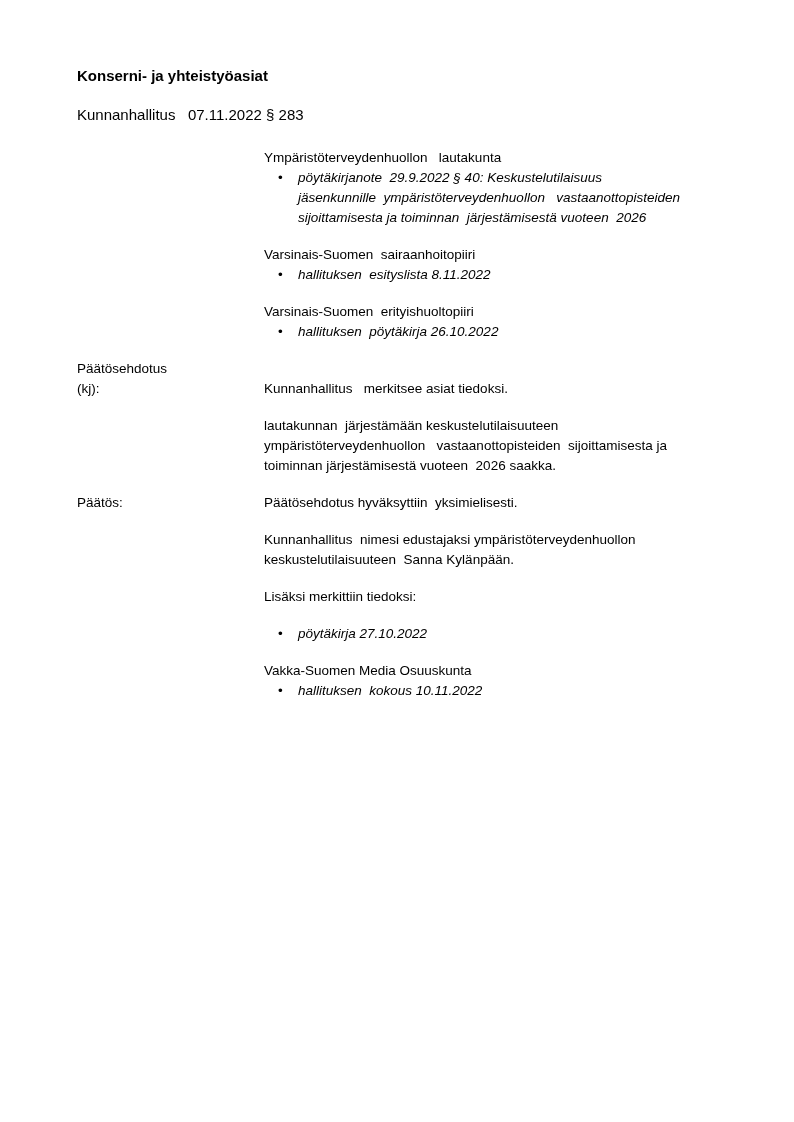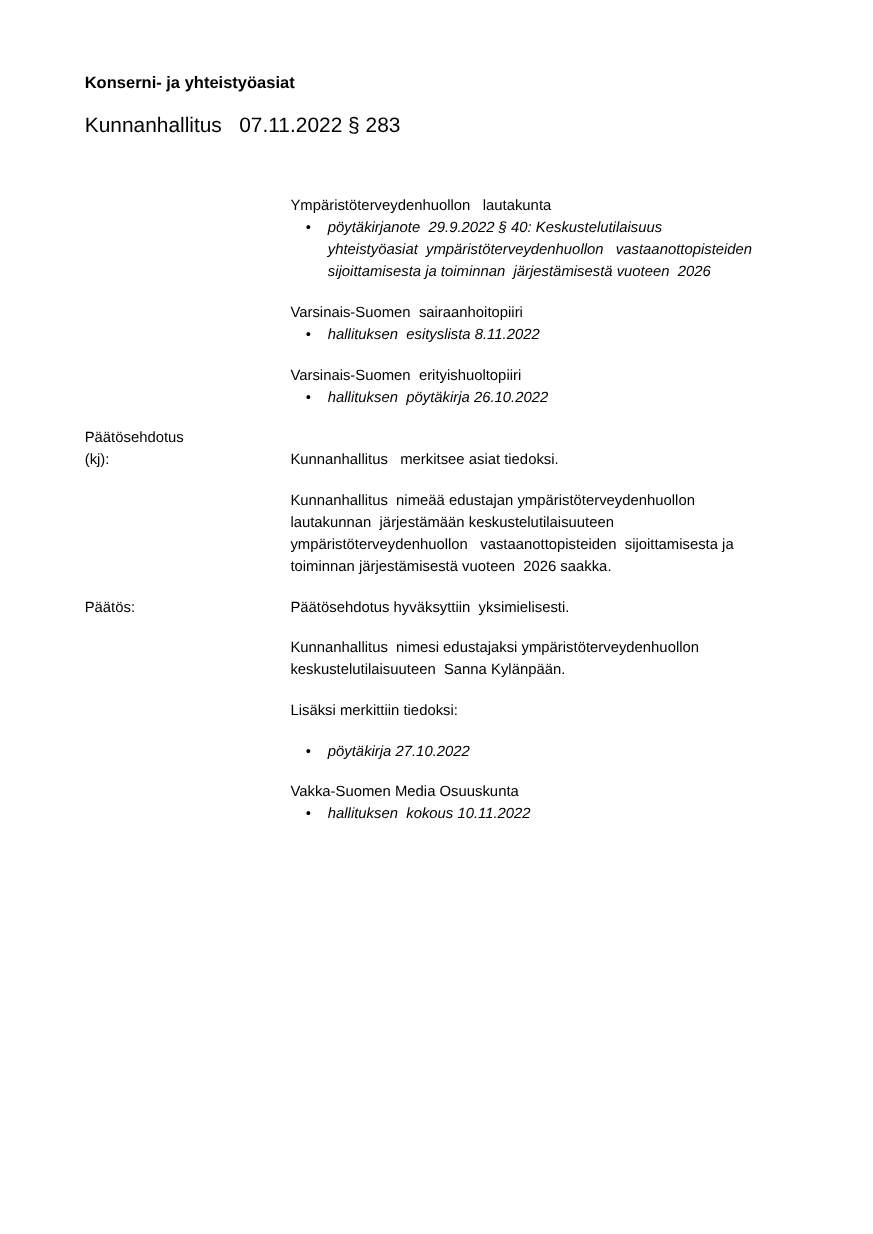--- a/index.html
+++ b/index.html
@@ -23,23 +23,23 @@
     background: #ffffff;
   }
   .title {
     font-size: 15px;
     font-weight: bold;
     line-height: 20px;
     margin: 0 0 19px 0;
     white-space: pre;
   }
   .subtitle {
-    font-size: 19px;
+    font-size: 15px;
     line-height: 20px;
-    margin: 0 0 52px 0;
+    margin: 0 0 23px 0;
     white-space: pre;
   }
   .row {
     display: flex;
     align-items: flex-start;
   }
   .label-col {
     flex: none;
     width: 171px;
     font-size: 13.5px;
@@ -83,21 +83,21 @@
   <div>
       <div class="row">
         <div class="label-col"></div>
         <div class="content-col">
           <div class="block group">
             <div class="line group-heading">Ympäristöterveydenhuollon   lautakunta</div>
             <div class="bullet-row">
               <span class="bullet-glyph">•</span>
               <div class="bullet-text">
                 <div class="line">pöytäkirjanote  29.9.2022 § 40: Keskustelutilaisuus</div>
-                <div class="line">yhteistyöasiat  ympäristöterveydenhuollon   vastaanottopisteiden</div>
+                <div class="line">jäsenkunnille  ympäristöterveydenhuollon   vastaanottopisteiden</div>
                 <div class="line">sijoittamisesta ja toiminnan  järjestämisestä vuoteen  2026</div>
               </div>
             </div>
           </div>
           <div class="block group">
             <div class="line group-heading">Varsinais-Suomen  sairaanhoitopiiri</div>
             <div class="bullet-row">
               <span class="bullet-glyph">•</span>
               <div class="bullet-text">
                 <div class="line">hallituksen  esityslista 8.11.2022</div>
@@ -118,21 +118,20 @@
       <div class="row">
         <div class="label-col">
           <div class="line">Päätösehdotus</div>
           <div class="line">(kj):</div>
         </div>
         <div class="content-col" style="padding-top: 20px;">
           <div class="block para">
             <div class="line">Kunnanhallitus   merkitsee asiat tiedoksi.</div>
           </div>
           <div class="block para">
-            <div class="line">Kunnanhallitus  nimeää edustajan ympäristöterveydenhuollon</div>
             <div class="line">lautakunnan  järjestämään keskustelutilaisuuteen</div>
             <div class="line">ympäristöterveydenhuollon   vastaanottopisteiden  sijoittamisesta ja</div>
             <div class="line">toiminnan järjestämisestä vuoteen  2026 saakka.</div>
           </div>
         </div>
       </div>
       <div class="row">
         <div class="label-col">
           <div class="line">Päätös:</div>
         </div>

